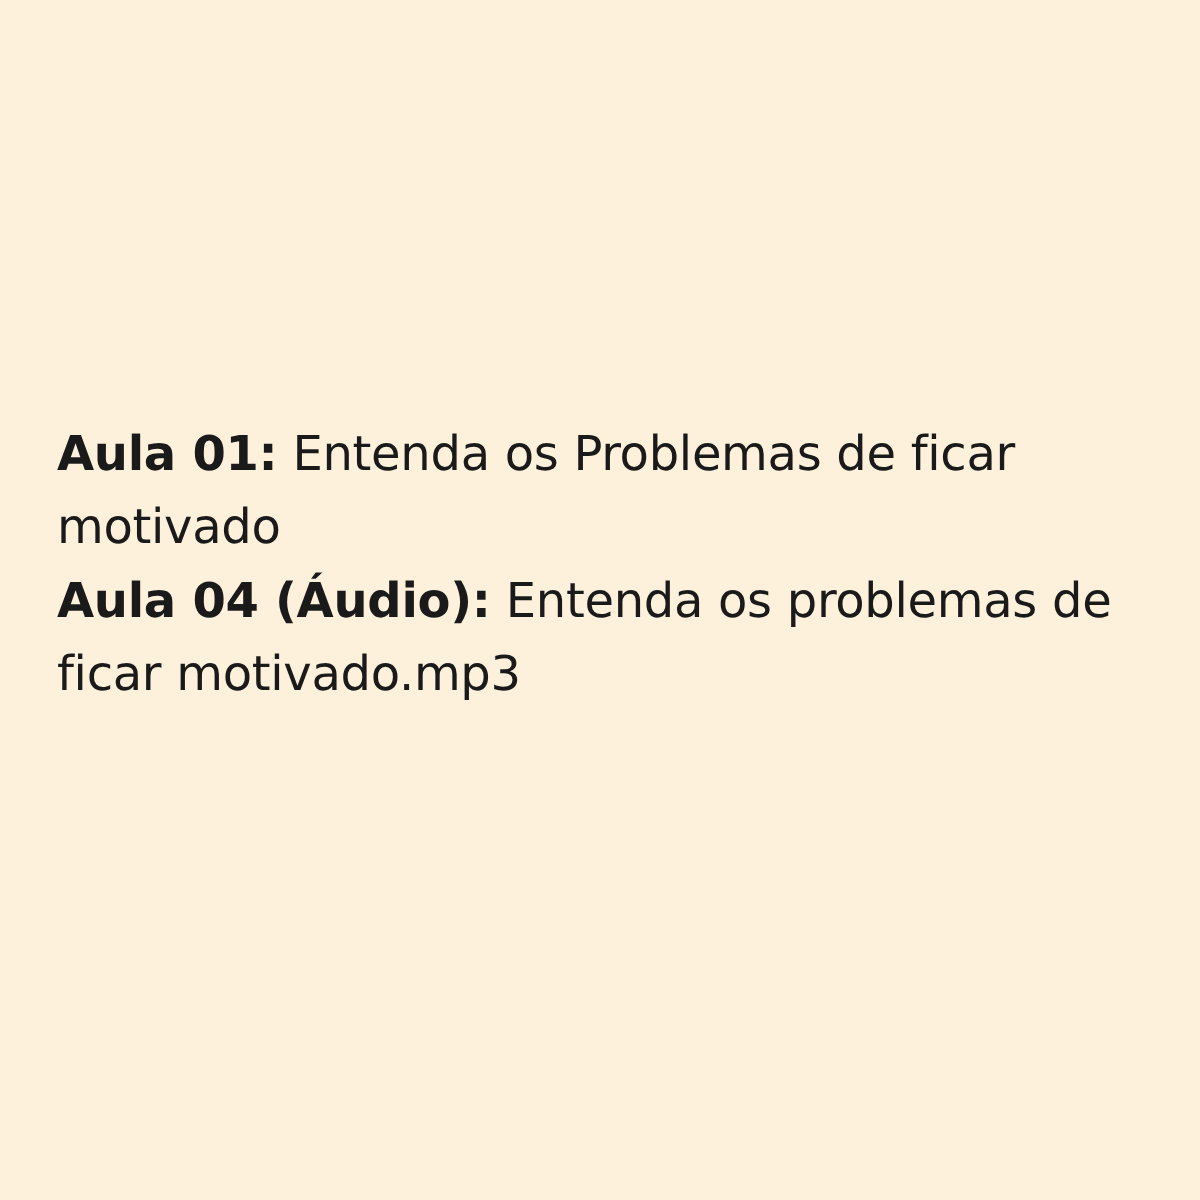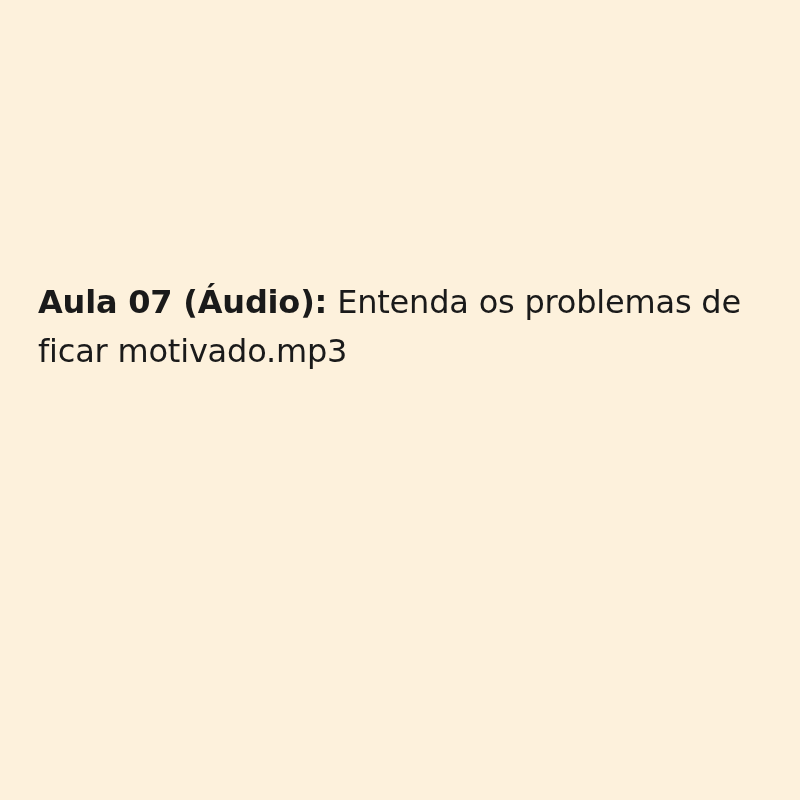--- a/index.html
+++ b/index.html
@@ -95,17 +95,20 @@
   }
 </style>
 </head>
 <body>
 
 <div class="slide">
 
 
   <ul class="lesson-list">
     <li class="lesson-item">
-      <span class="lesson-label">Aula 07 (Áudio):</span><span class="lesson-desc"> Entenda os problemas de ficar motivado.mp3</span>
+      <span class="lesson-label">Aula 01:</span><span class="lesson-desc"> Entenda os Problemas de ficar motivado</span>
+    </li>
+    <li class="lesson-item">
+      <span class="lesson-label">Aula 04 (Áudio):</span><span class="lesson-desc"> Entenda os problemas de ficar motivado.mp3</span>
     </li>
   </ul>
 
 </div>
 
 </body></html>

